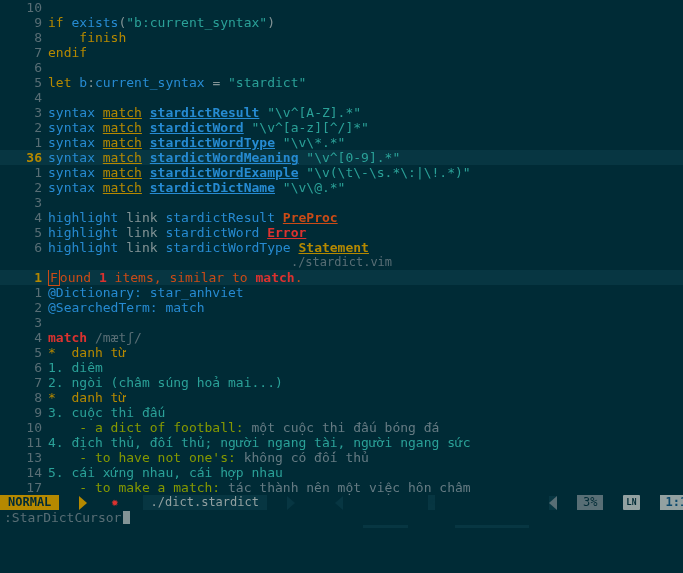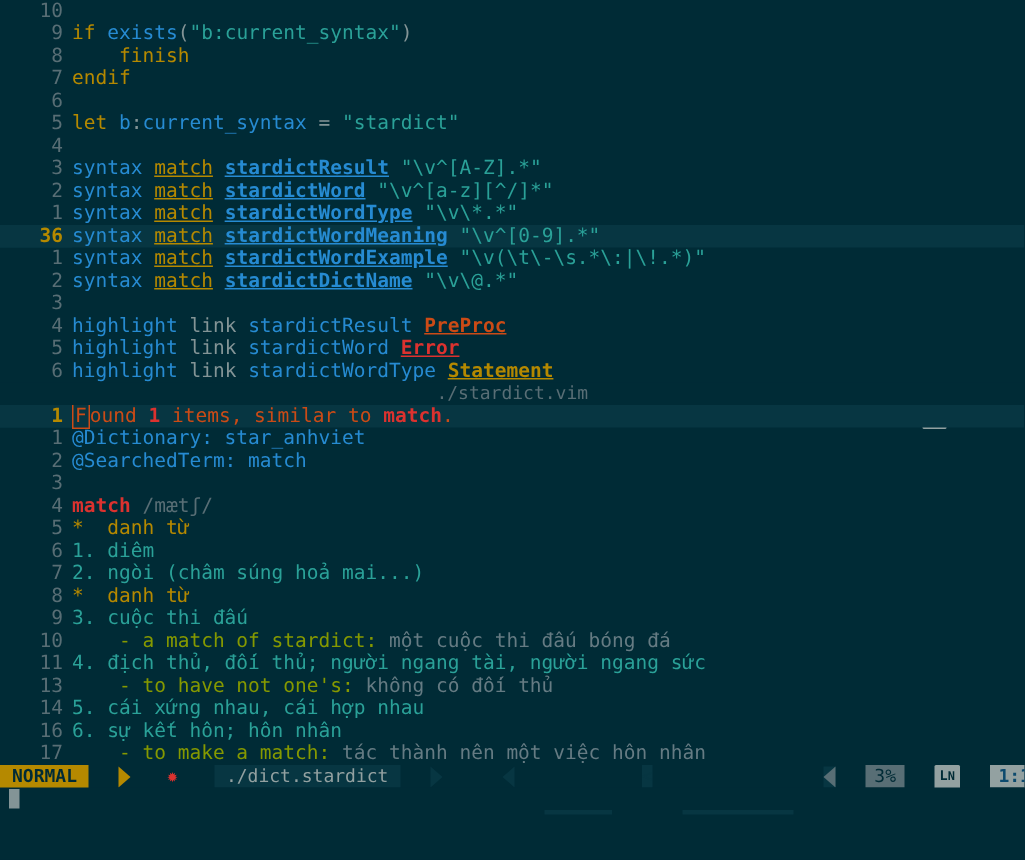--- a/index.html
+++ b/index.html
@@ -174,26 +174,25 @@
       <div class="line cursor-line"><span class="gutter cur">1</span><span class="content"><span class="orange" style="border: 1px solid rgb(203, 75, 22); padding: 0px 1px;">F</span><span class="orange">ound </span><span class="red bold">1</span><span class="orange"> items, similar to </span><span class="red bold">match</span><span class="orange">.</span></span></div>
       <div class="line"><span class="gutter">1</span><span class="content"><span class="blue">@Dictionary: star_anhviet</span></span></div>
       <div class="line"><span class="gutter">2</span><span class="content"><span class="blue">@SearchedTerm: match</span></span></div>
       <div class="line"><span class="gutter">3</span><span class="content"></span></div>
       <div class="line"><span class="gutter">4</span><span class="content"><span class="red bold">match</span><span class="base01"> /mætʃ/</span></span></div>
       <div class="line"><span class="gutter">5</span><span class="content"><span class="yellow">*  danh từ</span></span></div>
       <div class="line"><span class="gutter">6</span><span class="content"><span class="cyan">1. diêm</span></span></div>
       <div class="line"><span class="gutter">7</span><span class="content"><span class="cyan">2. ngòi (châm súng hoả mai...)</span></span></div>
       <div class="line"><span class="gutter">8</span><span class="content"><span class="yellow">*  danh từ</span></span></div>
       <div class="line"><span class="gutter">9</span><span class="content"><span class="cyan">3. cuộc thi đấu</span></span></div>
-      <div class="line"><span class="gutter">10</span><span class="content"><span class="green">    - a match of stardict:</span><span class="base00"> một cuộc thi đấu bóng đá</span></span></div>
+      <div class="line"><span class="gutter">10</span><span class="content"><span class="green">    - a dict of football:</span><span class="base00"> một cuộc thi đấu bóng đá</span></span></div>
       <div class="line"><span class="gutter">11</span><span class="content"><span class="cyan">4. địch thủ, đối thủ; người ngang tài, người ngang sức</span></span></div>
       <div class="line"><span class="gutter">13</span><span class="content"><span class="green">    - to have not one's:</span><span class="base00"> không có đối thủ</span></span></div>
       <div class="line"><span class="gutter">14</span><span class="content"><span class="cyan">5. cái xứng nhau, cái hợp nhau</span></span></div>
-      <div class="line"><span class="gutter">16</span><span class="content"><span class="cyan">6. sự kết hôn; hôn nhân</span></span></div>
-      <div class="line"><span class="gutter">17</span><span class="content"><span class="green">    - to make a match:</span><span class="base00"> tác thành nên một việc hôn nhân</span></span></div>
+      <div class="line"><span class="gutter">17</span><span class="content"><span class="green">    - to make a match:</span><span class="base00"> tác thành nên một việc hôn châm</span></span></div>
     </div>
 
   <div class="bottom-status">
     <div class="seg mode">
       <span>NORMAL</span>
     </div>
     <div class="arrow-right" style="border-left:8px solid #b58900;"></div>
     <span class="red-indicator">✹</span>
     <div class="seg file">
       <span>./dict.stardict</span>
@@ -210,16 +209,17 @@
     </div>
     <div class="arrow-left" style="border-right:8px solid #586e75;background:#073642;"></div>
     <span style="background:#586e75;color:#002b36;padding:0 6px;height:100%;display:flex;align-items:center;">3%</span>
     <span class="ln-badge" style="background:#93a1a1;">L<span class="ln-n">N</span></span>
     <div class="pos-seg">
       <span>1:1</span>
     </div>
   </div>
 
   <div class="cmd-line">
+    <span>:StarDictCursor</span>
     <span class="cmd-cursor"></span>
   </div>
 
 </div>
 
 </body></html>

